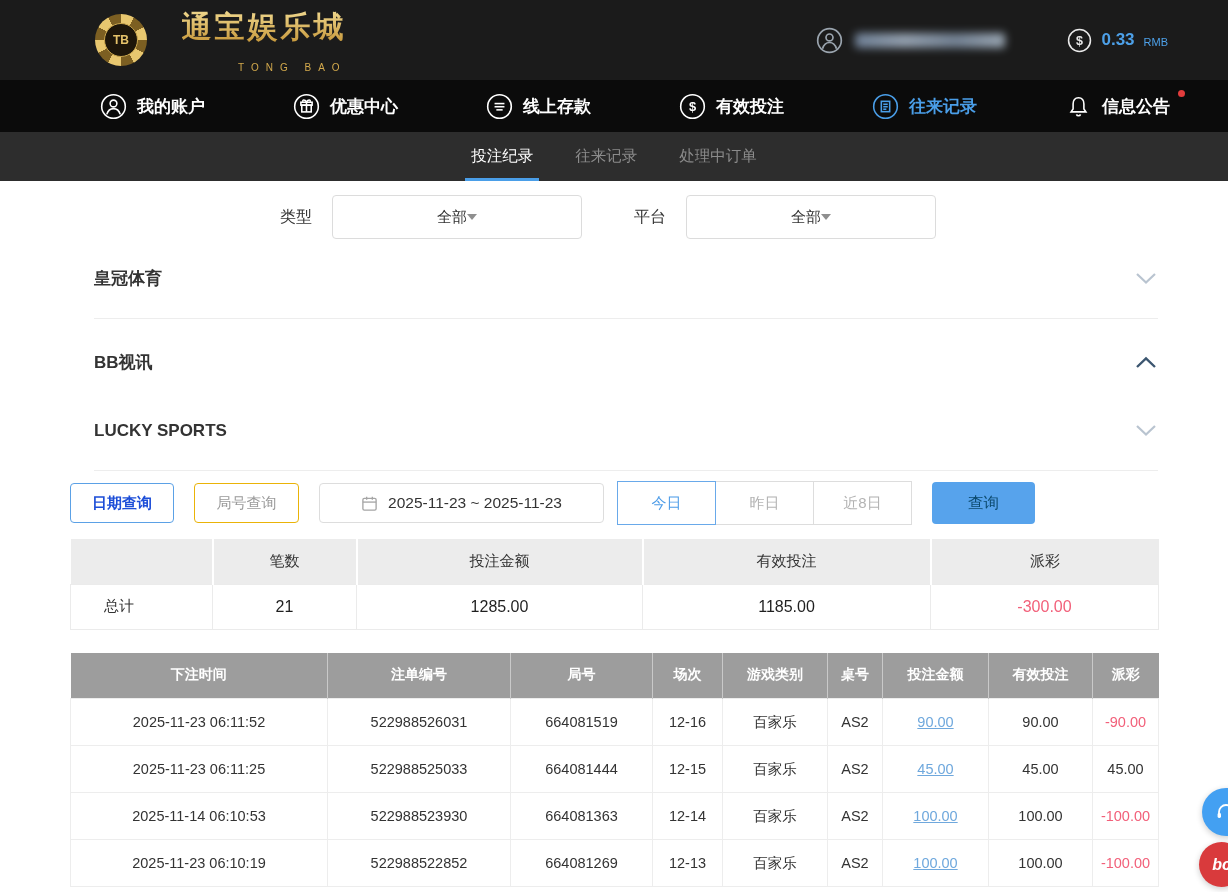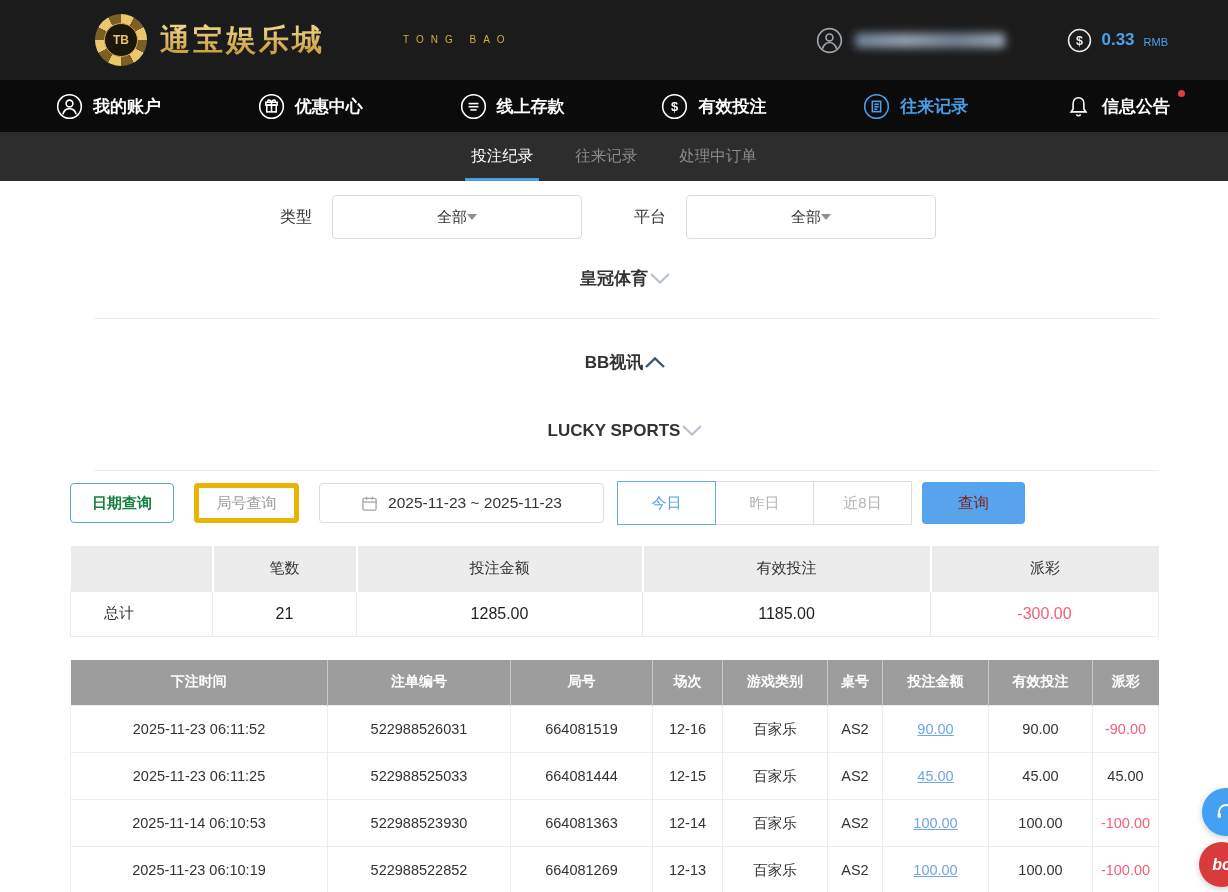--- a/index.html
+++ b/index.html
@@ -7,38 +7,38 @@
   body { font-family:"Liberation Sans","DejaVu Sans",sans-serif; }
   .page { position:relative; width:1228px; height:892px; margin:0 auto; background:#fff; overflow:hidden; }
 
   
   .top-header { height:80px; background:#1b1b1b; display:flex; align-items:center; padding:0 60px 0 95px; }
   .brand { display:flex; align-items:center; gap:13px; }
   .chip { position:relative; width:52px; height:52px; border-radius:50%;
           background:repeating-conic-gradient(#e8c76f 0 30deg, #7c5f22 30deg 60deg); flex:0 0 auto; }
   .chip-inner { position:absolute; inset:9px; border-radius:50%; background:#1d160a; border:1px solid #caa64d;
                 display:flex; align-items:center; justify-content:center; color:#e6c36a; font-size:12px; font-weight:bold; }
-  .brand-text { display:flex; flex-direction:row; }
+  .brand-text { display:flex; flex-direction:column;align-items:flex-end; }
   .brand-cn { font-size:30px; font-weight:bold; letter-spacing:3px;
               background:linear-gradient(180deg,#f4de96,#c08e2e); -webkit-background-clip:text;
               background-clip:text; color:transparent; -webkit-text-fill-color:transparent; }
   .brand-en { font-size:10px; letter-spacing:7px; color:#d3a94c; margin-top:14px; padding-left:78px; }
 
   .header-right { margin-left:auto; display:flex; align-items:center; }
   .user-box { display:flex; align-items:center; gap:12px; }
   .avatar-ic { width:27px; height:27px; color:#9aa4ae; }
   .user-name-blur { width:150px; height:15px; border-radius:3px; opacity:.85;
                     background:linear-gradient(90deg,#7f93ad,#a9b8c9,#8495aa,#b0bfce); filter:blur(4px); }
   .balance-box { display:flex; align-items:center; gap:9px; margin-left:62px; }
   .balance-ic { width:25px; height:25px; color:#e9e9e9; }
   .balance-amt { color:#4da0e8; font-size:17px; font-weight:bold; }
   .balance-cur { color:#4da0e8; font-size:11px; margin-top:4px; }
 
   
-  .main-nav { height:52px; background:#0b0b0b; display:flex; align-items:center; justify-content:space-between; padding:0 58px 0 56px; }
+  .main-nav { height:52px; background:#0b0b0b; display:flex; align-items:center; justify-content:space-between; padding:0 58px 0 100px; }
   .nav-item { display:flex; align-items:center; gap:10px; color:#ffffff; font-size:17px; font-weight:bold; cursor:pointer; }
   .nav-item .nav-ic { width:27px; height:27px; }
   .nav-item.active { color:#4a9ee8; }
   .nav-label { position:relative; }
   .nav-item.has-badge .nav-label::after { content:''; position:absolute; top:-5px; right:-15px; width:7px; height:7px;
                                           border-radius:50%; background:#e23c3c; }
 
   
   .sub-tabs { height:49px; background:#2d2d2d; display:flex; align-items:stretch; justify-content:center; gap:42px; }
   .sub-tab { display:flex; align-items:center; color:#8b8b8b; font-size:15.5px; cursor:pointer; position:relative; }
@@ -49,43 +49,43 @@
   .filter-row { display:flex; align-items:center; margin:14px 0 0 280px; }
   .filter-label { font-size:16px; color:#333; margin-right:20px; }
   .select-box { width:250px; height:44px; border:1px solid #dcdcdc; border-radius:4px; background:#fff;
                 display:flex; align-items:center; justify-content:center; padding:0 16px; cursor:pointer; }
   .select-value { font-size:15px; color:#333; }
   .caret-down { width:0; height:0; border-left:5px solid transparent; border-right:5px solid transparent; border-top:6px solid #8f8f8f; }
   .filter-gap { width:52px; }
 
   
   .sections { margin:0 70px; }
-  .section-row { height:80px; display:flex; align-items:center; justify-content:center;
+  .section-row { height:80px; display:flex; align-items:center; justify-content:space-between;
                  border-bottom:1px solid #ededed; cursor:pointer;margin-left:24px; }
   .section-row.expanded { border-bottom:none; height:72px; padding-top:14px; }
   .section-title { font-size:17px; font-weight:bold; color:#333; }
   .chev { width:24px; height:15px; }
 
   
   .query-row { display:flex; align-items:center; margin:10px 70px 0; }
   .btn { border-radius:4px; background:#fff; cursor:pointer; font-family:inherit; }
-  .btn-outline-blue { width:104px; height:40px; border:1px solid #5ba1e6; color:#15803d; font-size:15px; font-weight:bold; }
-  .btn-outline-gray { width:105px; height:40px; border:5px solid #eab308; color:#999; font-size:15px; margin-left:20px; }
+  .btn-outline-blue { width:104px; height:40px; border:1px solid #5ba1e6; color:#1d4ed8; font-size:15px; font-weight:bold; }
+  .btn-outline-gray { width:105px; height:40px; border:1px solid #eab308; color:#999; font-size:15px; margin-left:20px; }
   .date-box { margin-left:20px; width:285px; height:40px; border:1px solid #ddd; border-radius:4px;
               display:flex; align-items:center; justify-content:center; gap:10px; font-size:15.5px; color:#333; cursor:pointer; }
   .cal-ic { width:17px; height:17px; color:#a5a5a5; }
   .quick-group { display:flex; margin-left:13px; }
   .quick { width:99px; height:44px; border:1px solid #ddd; background:#fff; color:#b3b3b3; font-size:15px; cursor:pointer; font-family:inherit; position:relative; }
   .quick + .quick { margin-left:-1px; }
   .quick.active { border-color:#69a9ea; color:#4d9ce8; z-index:1; }
-  .search-btn { margin-left:10px; width:103px; height:42px; background:#57a3ec; border:none; border-radius:4px;
-                color:#7f1d1d; font-size:15.5px; cursor:pointer; font-family:inherit;text-align:center; }
-
-  
-  .summary-table { width:1088px; margin:21px 70px 0; border-collapse:collapse; table-layout:fixed; }
+  .search-btn { margin-left:20px; width:103px; height:42px; background:#57a3ec; border:none; border-radius:4px;
+                color:#0c4a6e; font-size:15.5px; cursor:pointer; font-family:inherit;text-align:center; }
+
+  
+  .summary-table { width:1088px; margin:14px 70px 0; border-collapse:collapse; table-layout:fixed; }
   .summary-table th { background:#ececec; height:45px; font-size:15px; font-weight:normal; color:#333;
                       border-right:2px solid #fff; }
   .summary-table th:last-child { border-right:none; }
   .summary-table td { height:45px; border:1px solid #ebebeb; text-align:center; font-size:16px; color:#1f1f1f; }
   .summary-table td.total-label { text-align:left; padding-left:33px; font-size:15px; color:#333; }
   .neg { color:#f2607a !important; }
 
   
   .detail-table { width:1088px; margin:23px 70px 0; border-collapse:collapse; table-layout:fixed; }
   .detail-table thead th { background:#9d9d9d; color:#fff; font-size:14px; font-weight:bold; height:46px;

